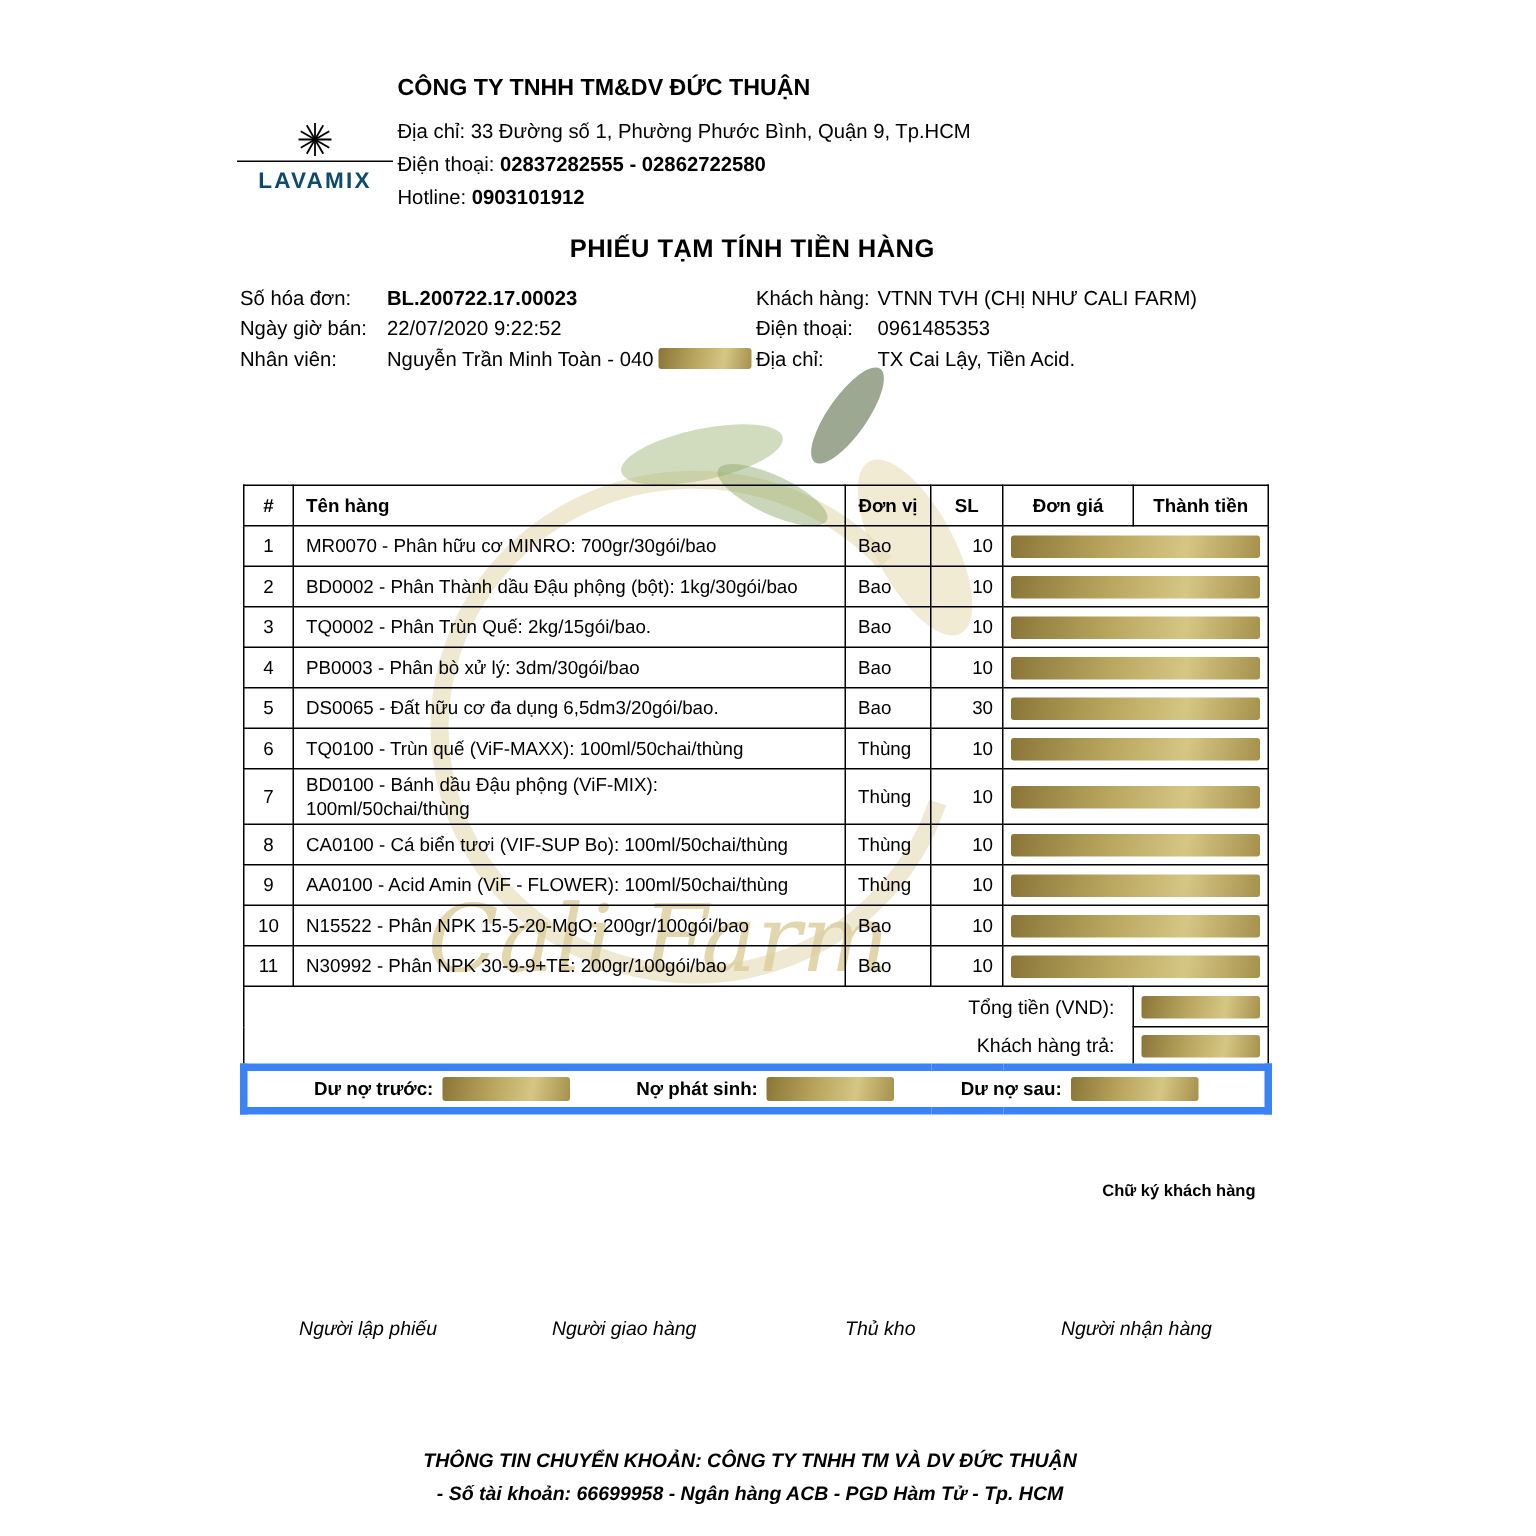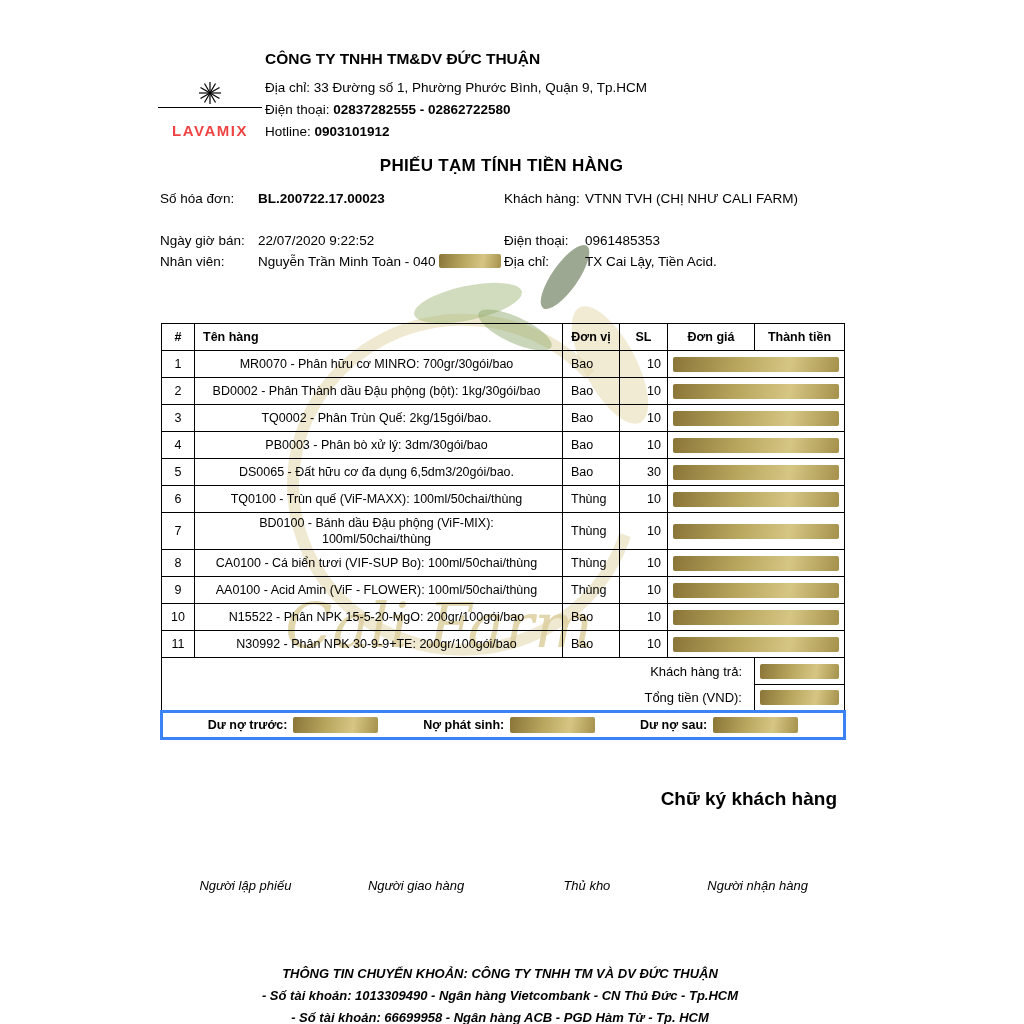--- a/index.html
+++ b/index.html
@@ -11,33 +11,33 @@
     color: #000;
   }
   .page { position: relative; width: 1024px; height: 1024px; overflow: hidden; background: #fff; }
 
   
   .watermark { position: absolute; left: 170px; top: 235px; z-index: 0; pointer-events: none; }
 
   
   .logo { position: absolute; left: 158px; top: 80px; width: 104px; text-align: center; z-index: 1; }
   .logo-star { display: block; margin: 0 auto 1px; }
-  .logo-text { font-weight: bold; font-size: 15px; letter-spacing: 1.5px; color: #ef4444; border-top: 1px solid #000; padding-top: 14px; }
+  .logo-text { font-weight: bold; font-size: 15px; letter-spacing: 1.5px; color: #0c4a6e; border-top: 1px solid #000; padding-top: 4px; }
   .company { position: absolute; left: 265px; top: 50px; z-index: 1; font-size: 13.5px; }
   .company-name { font-size: 15.5px; font-weight: bold; margin-bottom: 9px; }
   .company-line { line-height: 22px; }
   .company-line b { font-weight: bold; }
 
   .doc-title { position: absolute; left: 160px; top: 156px; width: 683px; text-align: center;
                font-size: 17px; font-weight: bold; z-index: 1; letter-spacing: 0.3px; }
 
   
   .info { position: absolute; left: 160px; top: 189px; width: 690px; font-size: 13.5px; z-index: 1; }
   .info-row { display: flex; line-height: 20px; }
-  .info-row.gap-big { margin-top: 22px; }
+  .info-row.gap-big { }
   .info-row.gap-small { margin-top: 1px; }
   .info-left { width: 344px; display: flex; }
   .info-right { flex: 1; display: flex; }
   .ilabel-l { flex: 0 0 98px; }
   .ilabel-r { flex: 0 0 81px; }
   .bold { font-weight: bold; }
   .goldbar-inline { display: inline-block; width: 62px; height: 14px; margin-left: 3px; vertical-align: -2px;
                     border-radius: 2px;
                     background: linear-gradient(100deg,#8a7538 0%,#b9a75f 40%,#d6c684 70%,#a5914c 100%); }
 
@@ -45,37 +45,37 @@
   .items { position: absolute; left: 160px; top: 323px; width: 683px; z-index: 1;
            border-collapse: collapse; table-layout: fixed; font-size: 12.5px;
            border: 1.5px solid #000; background: transparent; }
   .items th, .items td { border: 1px solid #000; padding: 2px 8px; height: 27px; vertical-align: middle; }
   .items th { font-weight: bold; }
   th.h-no, td.c-no { text-align: center; padding: 2px 2px; }
   th.h-name { text-align: left; }
   th.h-unit { text-align: center; }
   th.h-qty { text-align: center; }
   th.h-price, th.h-amount { text-align: center; }
-  td.c-name { text-align: center; line-height: 16px; padding-right: 12px; margin-top: 20px; }
+  td.c-name { text-align: left; line-height: 16px; padding-right: 12px; margin-top: 20px; }
   td.c-unit { text-align: left; }
   td.c-qty { text-align: right; padding-right: 6px; }
   td.c-price { padding: 2px 5px; }
   .goldbar { height: 15px; border-radius: 2px;
              background: linear-gradient(100deg,#8a7538 0%,#b9a75f 40%,#d6c684 70%,#a5914c 100%); }
   .total-row td { font-weight: bold; }
   .summary-row td.lbl { border: none; text-align: right; padding-right: 12px; font-weight: normal; font-size: 13px; }
   .summary-row td.amt { border: 1px solid #000; }
-  .debt-row td { border: 3px solid #3b82f6; padding: 4px 0; }
+  .debt-row td { border: 5px solid #3b82f6; padding: 4px 0; }
   .debt-flex { display: flex; justify-content: space-evenly; align-items: center; }
   .debt-item { display: flex; align-items: center; font-weight: bold; font-size: 12.5px; }
   .debt-item .goldbar { width: 85px; height: 16px; margin-left: 6px; }
 
   
   .customer-sign { position: absolute; left: 160px; top: 788px; width: 683px; text-align: right;
-                   padding-right: 6px; font-weight: bold; font-size: 19px; z-index: 1; }
+                   padding-right: 6px; font-weight: bold; font-size: 11px; z-index: 1; }
   .roles { position: absolute; left: 160px; top: 878px; width: 683px; z-index: 1;
            display: grid; grid-template-columns: 1fr 1fr 1fr 1fr; text-align: center;
            font-style: italic; font-size: 13px; }
   .footer { position: absolute; left: 0; top: 963px; width: 1000px; text-align: center; z-index: 1;
             font-weight: bold; font-style: italic; font-size: 13px; line-height: 22px; }
 </style>
 </head>
 <body>
 
 <div class="page">
@@ -276,27 +276,27 @@
         <tr>
           <td class="c-no">11</td>
           <td class="c-name">N30992 - Phân NPK 30-9-9+TE: 200gr/100gói/bao</td>
           <td class="c-unit">Bao</td>
           <td class="c-qty">10</td>
           <td colspan="2" class="c-price">
             <div class="goldbar"></div>
           </td>
         </tr>
       <tr class="summary-row">
-        <td colspan="5" class="lbl">Khách hàng trả:</td>
+        <td colspan="5" class="lbl">Tổng tiền (VND):</td>
         <td class="amt c-price">
             <div class="goldbar"></div>
           </td>
       </tr>
       <tr class="summary-row">
-        <td colspan="5" class="lbl">Tổng tiền (VND):</td>
+        <td colspan="5" class="lbl">Khách hàng trả:</td>
         <td class="amt c-price">
             <div class="goldbar"></div>
           </td>
       </tr>
       <tr class="debt-row">
         <td colspan="6">
           <div class="debt-flex">
             <span class="debt-item">
                 <span>Dư nợ trước:</span>
                 <span class="goldbar"></span>
@@ -319,17 +319,16 @@
 
   <div class="roles">
     <span>Người lập phiếu</span>
     <span>Người giao hàng</span>
     <span>Thủ kho</span>
     <span>Người nhận hàng</span>
   </div>
 
   <div class="footer">
     <div>THÔNG TIN CHUYỂN KHOẢN: CÔNG TY TNHH TM VÀ DV ĐỨC THUẬN</div>
-    <div>- Số tài khoản: 1013309490 - Ngân hàng Vietcombank - CN Thủ Đức - Tp.HCM</div>
     <div>- Số tài khoản: 66699958 - Ngân hàng ACB - PGD Hàm Tử - Tp. HCM</div>
   </div>
 
 </div>
 
 </body></html>

